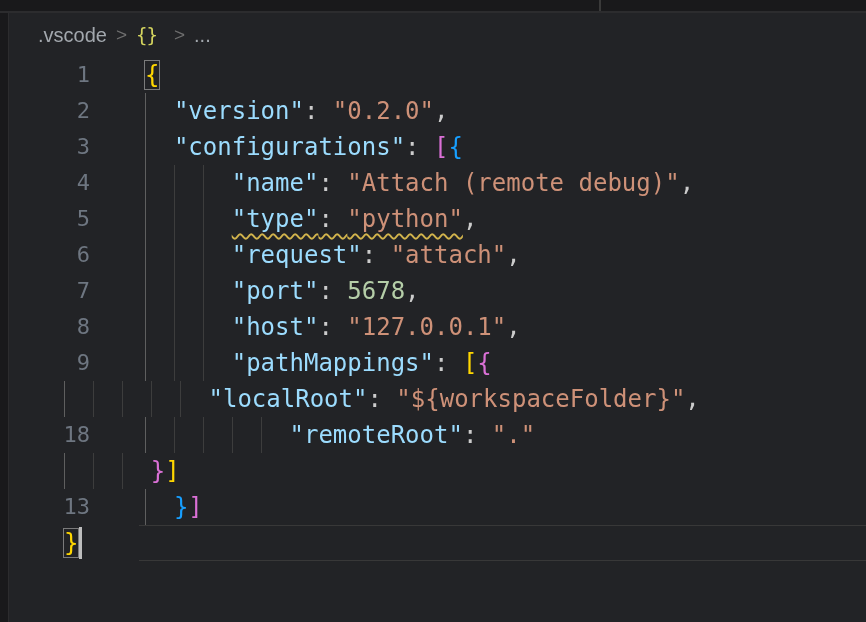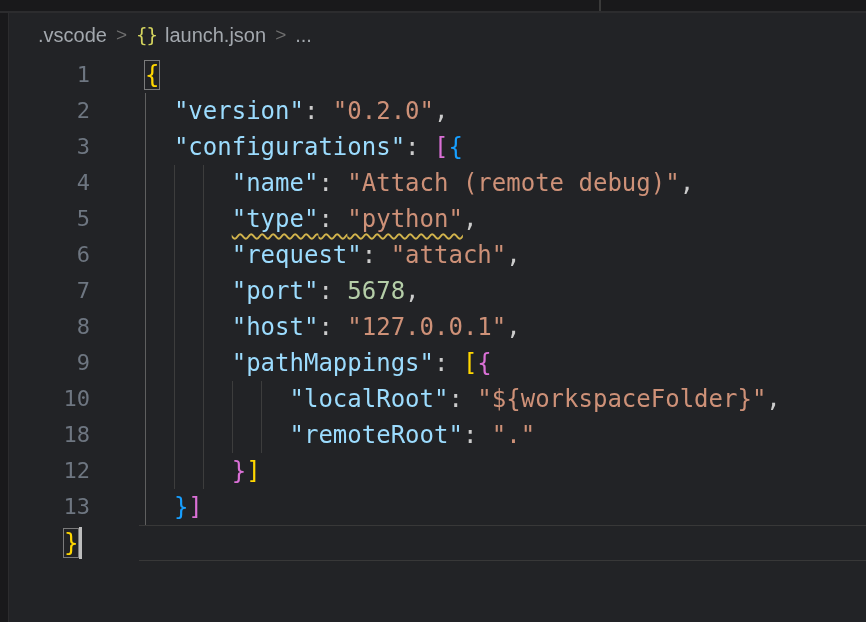--- a/index.html
+++ b/index.html
@@ -80,21 +80,20 @@
   <div class="tabstrip">
     <div class="tab-divider"></div>
   </div>
 
   <div class="leftstrip"></div>
 
   <div class="breadcrumb">
     <span class="bc-item">.vscode</span>
     <span class="bc-sep">&gt;</span>
     <span class="bc-icon">{}</span>
-    <span class="bc-item">launch.json</span>
     <span class="bc-sep">&gt;</span>
     <span class="bc-item">...</span>
   </div>
 
   <div class="editor" id="editor-lines">
       <div class="row">
         <div class="gutter">1</div>
         <div class="code"><span class="boxed" style="color: rgb(255, 215, 0);">{</span></div>
       </div>
       <div class="row">
@@ -123,29 +122,27 @@
       </div>
       <div class="row">
         <div class="gutter">8</div>
         <div class="code"><div class="guide active" style="left: 0px;"></div><div class="guide" style="left: 28.896px;"></div><div class="guide" style="left: 57.792px;"></div><span style="color: rgb(204, 204, 204);">      </span><span style="color: rgb(156, 220, 254);">"host"</span><span style="color: rgb(204, 204, 204);">: </span><span style="color: rgb(206, 145, 120);">"127.0.0.1"</span><span style="color: rgb(204, 204, 204);">,</span></div>
       </div>
       <div class="row">
         <div class="gutter">9</div>
         <div class="code"><div class="guide active" style="left: 0px;"></div><div class="guide" style="left: 28.896px;"></div><div class="guide" style="left: 57.792px;"></div><span style="color: rgb(204, 204, 204);">      </span><span style="color: rgb(156, 220, 254);">"pathMappings"</span><span style="color: rgb(204, 204, 204);">: </span><span style="color: rgb(255, 215, 0);">[</span><span style="color: rgb(218, 112, 214);">{</span></div>
       </div>
       <div class="row">
-        <div class="gutter">10</div>
         <div class="code"><div class="guide active" style="left: 0px;"></div><div class="guide" style="left: 28.896px;"></div><div class="guide" style="left: 57.792px;"></div><div class="guide" style="left: 86.688px;"></div><div class="guide" style="left: 115.584px;"></div><span style="color: rgb(204, 204, 204);">          </span><span style="color: rgb(156, 220, 254);">"localRoot"</span><span style="color: rgb(204, 204, 204);">: </span><span style="color: rgb(206, 145, 120);">"${workspaceFolder}"</span><span style="color: rgb(204, 204, 204);">,</span></div>
       </div>
       <div class="row">
         <div class="gutter">18</div>
         <div class="code"><div class="guide active" style="left: 0px;"></div><div class="guide" style="left: 28.896px;"></div><div class="guide" style="left: 57.792px;"></div><div class="guide" style="left: 86.688px;"></div><div class="guide" style="left: 115.584px;"></div><span style="color: rgb(204, 204, 204);">          </span><span style="color: rgb(156, 220, 254);">"remoteRoot"</span><span style="color: rgb(204, 204, 204);">: </span><span style="color: rgb(206, 145, 120);">"."</span></div>
       </div>
       <div class="row">
-        <div class="gutter">12</div>
         <div class="code"><div class="guide active" style="left: 0px;"></div><div class="guide" style="left: 28.896px;"></div><div class="guide" style="left: 57.792px;"></div><span style="color: rgb(204, 204, 204);">      </span><span style="color: rgb(218, 112, 214);">}</span><span style="color: rgb(255, 215, 0);">]</span></div>
       </div>
       <div class="row">
         <div class="gutter">13</div>
         <div class="code"><div class="guide active" style="left: 0px;"></div><span style="color: rgb(204, 204, 204);">  </span><span style="color: rgb(23, 159, 255);">}</span><span style="color: rgb(218, 112, 214);">]</span></div>
       </div>
       <div class="row">
         <div class="current-line"></div>
         <div class="code"><span class="boxed" style="color: rgb(255, 215, 0);">}</span><div class="cursor" style="left: 15.448px;"></div></div>
       </div>

